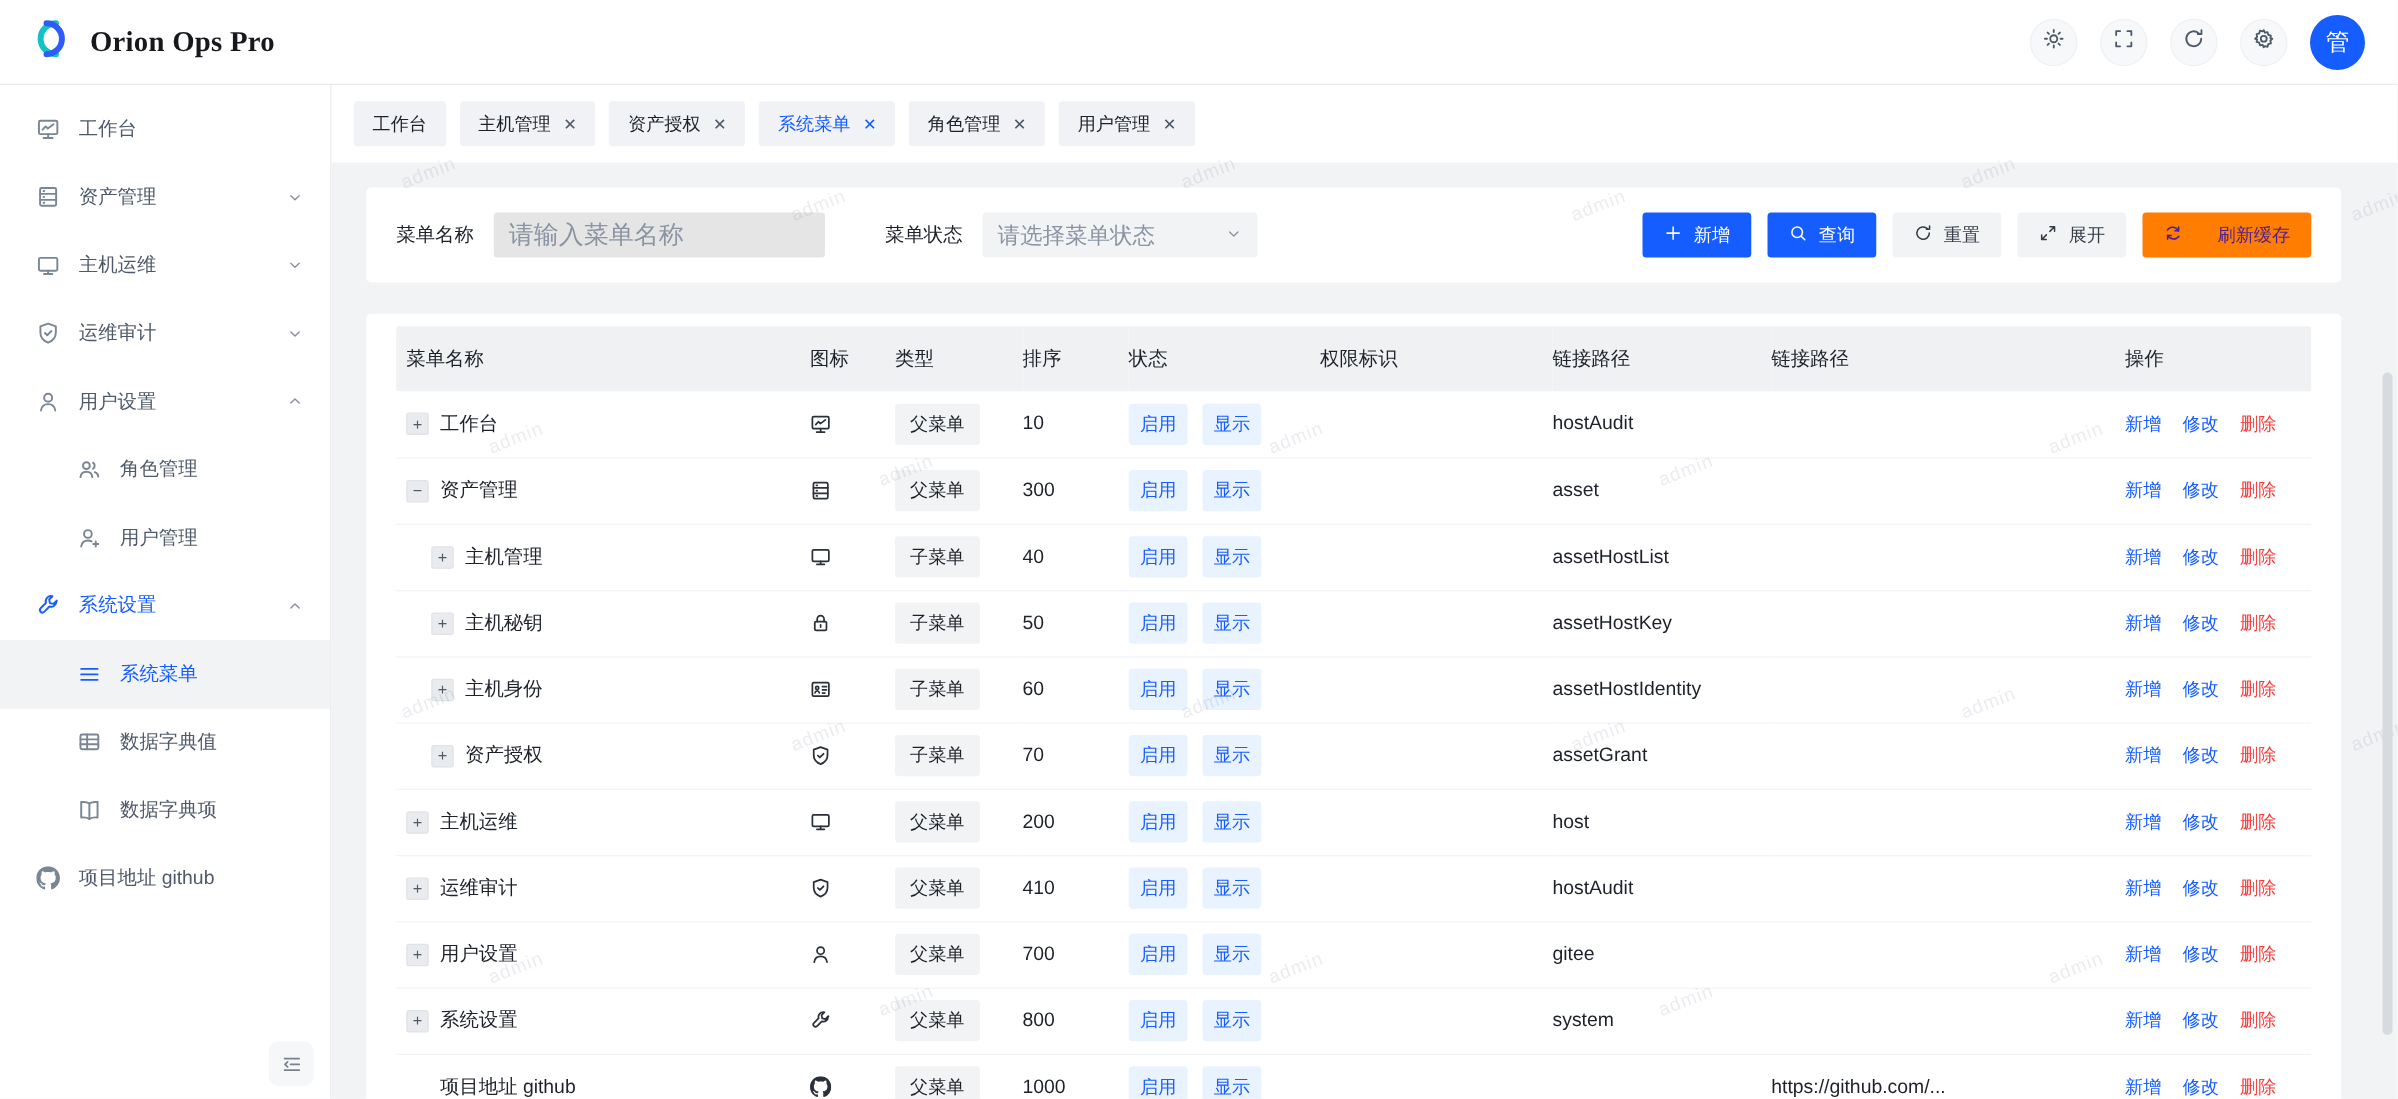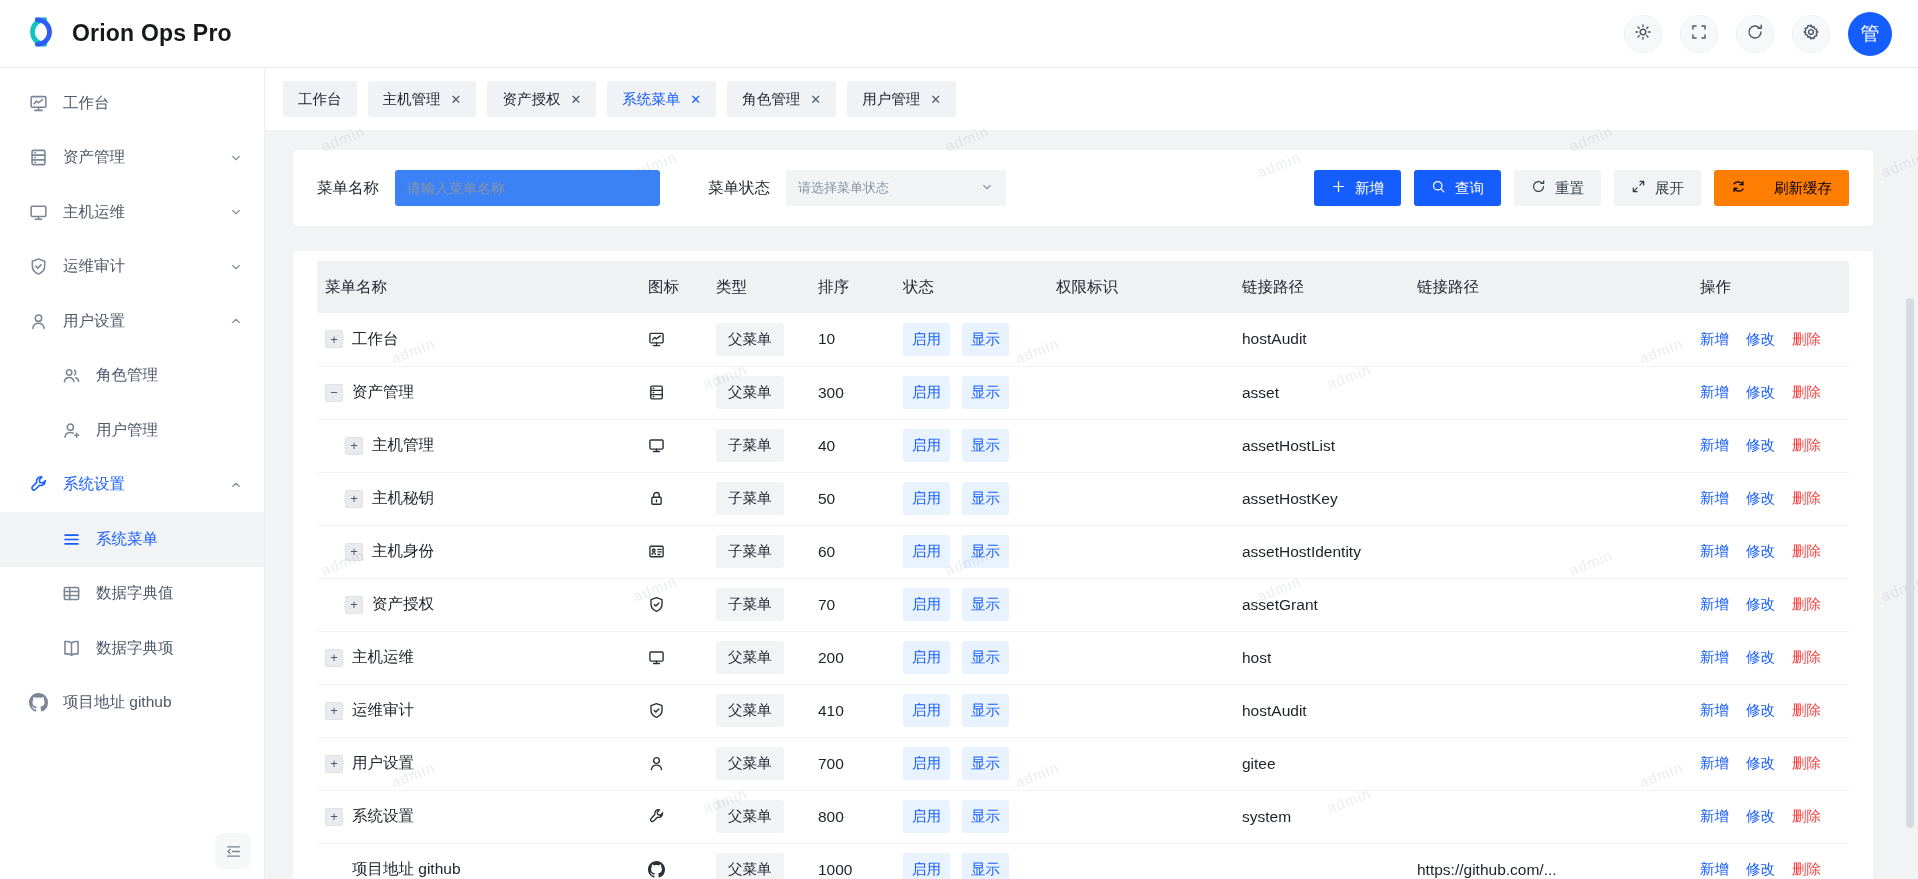--- a/index.html
+++ b/index.html
@@ -2,21 +2,21 @@
 <html><head>
 <meta charset="utf-8">
 <style>
   * { box-sizing: border-box; margin: 0; padding: 0; }
   html,body { width:1918px; height:879px; overflow:hidden; background:#f2f3f5;
     font-family:"Liberation Sans","DejaVu Sans",sans-serif; color:#1d2129; }
 
   
   .header { position:absolute; top:0; left:0; width:1918px; height:68px; background:#fff;
     border-bottom:1px solid #e8eaee; display:flex; align-items:center; justify-content:space-between; z-index:30; }
-  .logo { display:flex; align-items:center; gap:12px; padding-left:22px; }
+  .logo { display:flex; align-items:center; gap:12px; padding-left:22px;font-family:Liberation Serif, serif; }
   .logo-title { font-size:23px; font-weight:bold; color:#17181c; letter-spacing:.2px; }
   .header-actions { display:flex; align-items:center; gap:18px; padding-right:26px; }
   .action-circle { width:38px; height:38px; border-radius:50%; background:#f7f8fa; border:1px solid #eef0f3;
     display:flex; align-items:center; justify-content:center; color:#4e5969; cursor:pointer; }
   .avatar { width:44px; height:44px; border-radius:50%; background:#165dff; color:#fff; font-size:19px;
     display:flex; align-items:center; justify-content:center; cursor:pointer; }
 
   
   .layout { position:absolute; top:68px; left:0; right:0; bottom:0; display:flex; }
   .sidebar { width:265px; flex-shrink:0; background:#fff; border-right:1px solid #eceef1;
@@ -41,32 +41,32 @@
   .tab.active { color:#165dff; }
   .tab-close { font-size:13px; color:#4e5969; line-height:1; }
   .tab.active .tab-close { color:#165dff; }
 
   
   .content { padding:20px 45px 0 28px; }
   .filter-card { background:#fff; border-radius:4px; height:76px; display:flex; align-items:center;
     padding:0 24px; margin-bottom:25px; }
   .f-group { display:flex; align-items:center; }
   .f-label { font-size:15.5px; color:#1d2129; margin-right:16px; white-space:nowrap; }
-  .f-input { width:265px; height:36px; background:#3b82f6; border:none; border-radius:3px;
-    padding:0 12px; font-size:14px; color:#1d2129; outline:none; }
+  .f-input { width:265px; height:36px; background:#e5e5e5; border:none; border-radius:3px;
+    padding:0 12px; font-size:20px; color:#1d2129; outline:none; }
   .f-input::placeholder { color:#8a94a3; }
   .f-select { width:220px; height:36px; background:#f2f3f5; border-radius:3px; display:flex; align-items:center;
-    justify-content:space-between; padding:0 12px; color:#8a94a3; font-size:13px; cursor:pointer; }
+    justify-content:space-between; padding:0 12px; color:#8a94a3; font-size:18px; cursor:pointer; }
   .group2 { margin-left:48px; }
   .toolbar { margin-left:auto; display:flex; gap:13px; }
   .btn { height:36px; border-radius:3px; padding:0 17px; display:flex; align-items:center; gap:9px;
     font-size:14.5px; border:none; cursor:pointer; white-space:nowrap; }
   .btn.primary { background:#165dff; color:#fff; }
   .btn.plain { background:#f2f3f5; color:#343c47; }
-  .btn.warn { background:#ff7d00; color:#000000;gap:28px; }
+  .btn.warn { background:#ff7d00; color:#4c1d95;gap:28px; }
 
   
   .table-card { background:#fff; border-radius:4px; padding:10px 24px 0; height:700px; }
   table { width:100%; border-collapse:collapse; table-layout:fixed; }
   thead th { background:#f0f1f3; height:52px; text-align:left; font-size:15.5px; color:#1d2129;
     font-weight:500; padding:0; }
   thead th:first-child { border-radius:2px 0 0 2px; padding-left:8px; }
   thead th:last-child { border-radius:0 2px 2px 0; }
   tbody td { height:53px; border-bottom:1px solid #f2f3f5; font-size:15.5px; color:#1d2129;
     padding:0; vertical-align:middle; }

